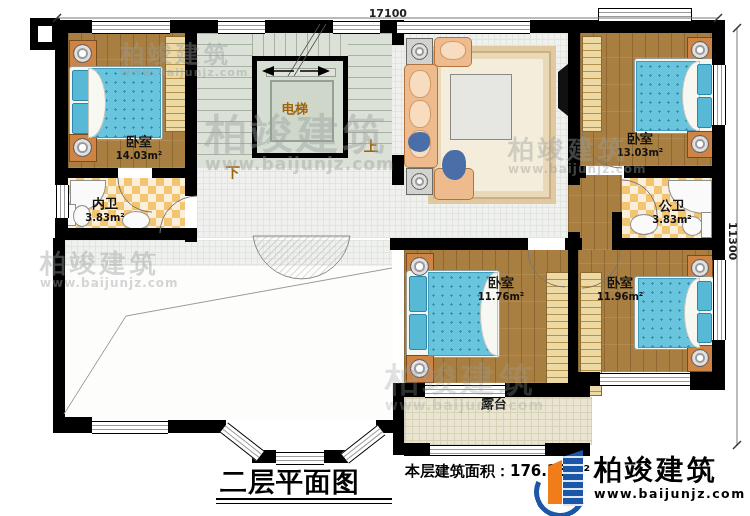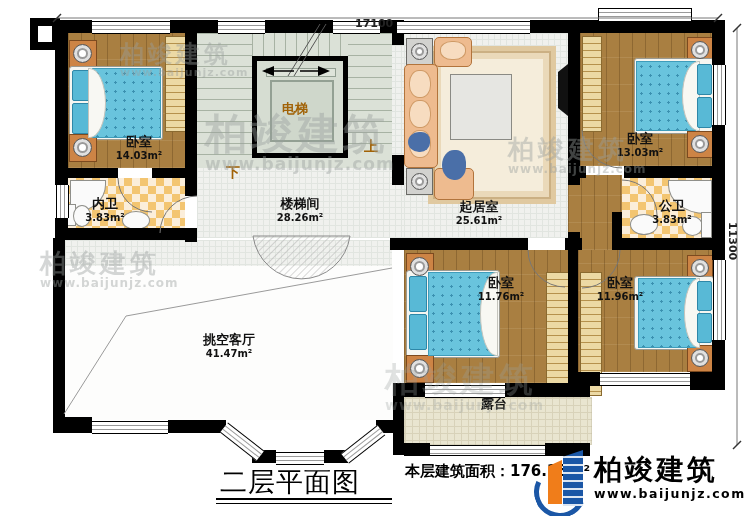--- a/index.html
+++ b/index.html
@@ -263,60 +263,48 @@
     <path d="M622 180 A35 35 0 0 1 657 215" fill="none" stroke="#777"></path>
     <polygon points="568,64 568,116 558,108 558,72" fill="#111"></polygon>
     <line x1="57" y1="18" x2="718" y2="18" stroke="#777" stroke-width="1"></line>
     <line x1="53" y1="22" x2="61" y2="14" stroke="#333" stroke-width="1.5"></line>
     <line x1="714" y1="22" x2="722" y2="14" stroke="#333" stroke-width="1.5"></line>
     <line x1="737" y1="28" x2="737" y2="445" stroke="#777" stroke-width="1"></line>
     <line x1="733" y1="32" x2="741" y2="24" stroke="#333" stroke-width="1.5"></line>
     <line x1="733" y1="449" x2="741" y2="441" stroke="#333" stroke-width="1.5"></line>
   </svg>
 
-  <div class="dim" style="left:355px;top:17px;width:52px;text-align:left;">17100</div>
+  <div class="dim" style="left:355px;top:7px;width:52px;text-align:right;">17100</div>
   <div class="dim" style="left:726px;top:222px;writing-mode:vertical-rl;">11300</div>
 
 
   <div class="room-label" style="left:89px;top:135px;width:100px;">
     <span class="nm">卧室</span>
     <span class="ar">14.03m²</span>
   </div>
   <div class="room-label" style="left:65px;top:197px;width:80px;">
     <span class="nm">内卫</span>
     <span class="ar">3.83m²</span>
   </div>
-  <div class="room-label" style="left:250px;top:197px;width:100px;">
-    <span class="nm">楼梯间</span>
-    <span class="ar">28.26m²</span>
-  </div>
-  <div class="room-label" style="left:429px;top:200px;width:100px;">
-    <span class="nm">起居室</span>
-    <span class="ar">25.61m²</span>
-  </div>
   <div class="room-label" style="left:590px;top:132px;width:100px;">
     <span class="nm">卧室</span>
     <span class="ar">13.03m²</span>
   </div>
   <div class="room-label" style="left:622px;top:199px;width:100px;">
     <span class="nm">公卫</span>
     <span class="ar">3.83m²</span>
   </div>
   <div class="room-label" style="left:451px;top:276px;width:100px;">
     <span class="nm">卧室</span>
     <span class="ar">11.76m²</span>
   </div>
   <div class="room-label" style="left:570px;top:276px;width:100px;">
     <span class="nm">卧室</span>
     <span class="ar">11.96m²</span>
   </div>
-  <div class="room-label" style="left:179px;top:333px;width:100px;">
-    <span class="nm">挑空客厅</span>
-    <span class="ar">41.47m²</span>
-  </div>
   <div class="room-label" style="left:444px;top:397px;width:100px;">
     <span class="nm">露台</span>
   </div>
 
   <div class="dir-label" style="left:364px;top:138px;">上</div>
   <div class="dir-label" style="left:226px;top:164px;">下</div>
   <div class="dir-label" style="left:252px;top:100px;width:86px;text-align:center;font-size:13px;z-index:52;">电梯</div>
 
   <div class="wm" style="left:120px;top:42px;">
     <div class="t1" style="font-size:24px;">柏竣建筑</div>
@@ -332,21 +320,21 @@
   </div>
   <div class="wm" style="left:40px;top:250px;">
     <div class="t1" style="font-size:26px;">柏竣建筑</div>
     <div class="t2" style="font-size:12px;">www.baijunjz.com</div>
   </div>
   <div class="wm" style="left:385px;top:362px;opacity:.3;">
     <div class="t1" style="font-size:34px;">柏竣建筑</div>
     <div class="t2" style="font-size:14px;">www.baijunjz.com</div>
   </div>
 
-  <div class="ftxt" style="left:220px;top:464px;font-size:27px;font-weight:normal;letter-spacing:1px;">二层平面图</div>
+  <div class="ftxt" style="left:220px;top:464px;font-size:27px;font-weight:bold;letter-spacing:1px;">二层平面图</div>
   <div class="abs" style="left:216px;top:498px;width:176px;height:2px;background:#000;z-index:80;"></div>
   <div class="abs" style="left:216px;top:503px;width:176px;height:1px;background:#000;z-index:80;"></div>
   <div class="ftxt" style="left:405px;top:462px;font-size:15px;font-weight:bold;">
     <span>本层建筑面积：</span><span>176.35m²</span>
   </div>
   <div class="logo-glyph" style="left:534px;top:450px;width:58px;height:62px;">
     <div class="lg-swoosh"></div>
     <div class="lg-orange"></div>
     <div class="lg-blue"></div>
   </div>

